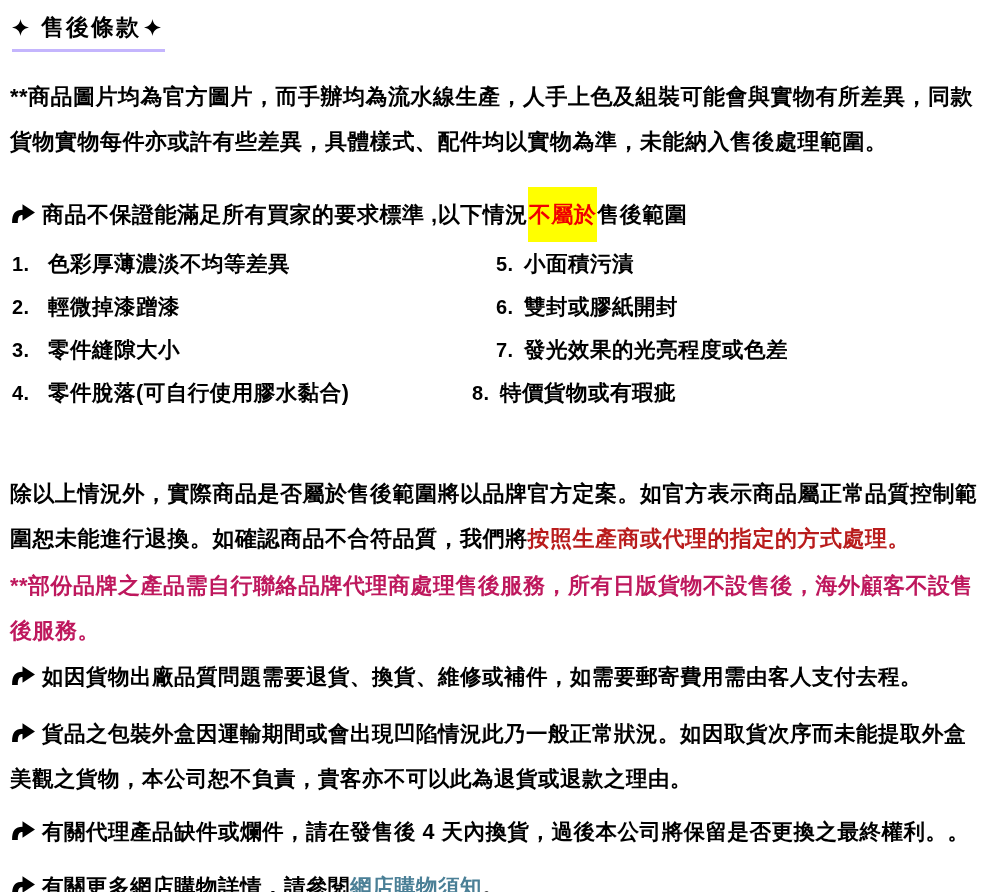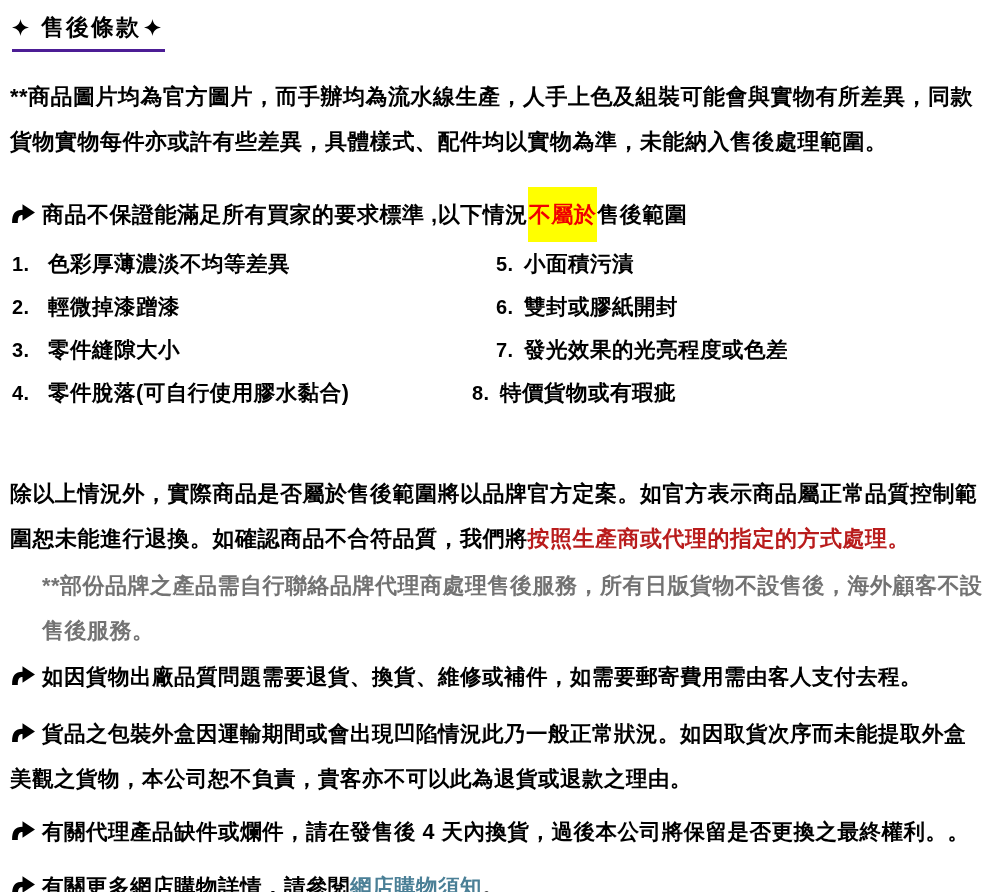--- a/index.html
+++ b/index.html
@@ -11,39 +11,39 @@
     color: #000000;
     padding: 8px 16px 0 10px;
     overflow: hidden;
   }
 
   
   .title-wrap { margin: 4px 0 22px 2px; }
   .title {
     display: inline-flex;
     align-items: center;
-    border-bottom: 3px solid #4c1d95;
+    border-bottom: 3px solid #c4b5fd;
     padding: 0 4px 6px 0;
     font-size: 23px;
     letter-spacing: 2px;
   }
   .star-icon { width: 17px; height: 17px; flex: 0 0 auto; }
   .star-icon.first { margin-right: 12px; }
   .star-icon.last  { margin-left: 3px; }
 
   
   .para {
     font-size: 22px;
     line-height: 45px;
     letter-spacing: 0.5px;
   }
   .intro    { margin-bottom: 28px; }
   .notline  { margin-bottom: 12px; }
   .policy   { margin-top: 48px; margin-bottom: 2px; }
-  .rednotice{ color: #737373; margin-bottom: 2px; margin-left: 32px; }
+  .rednotice{ color: #be185d; margin-bottom: 2px; }
   .policy-tail { color: #b91c1c; }
 
   
   .arrow-icon {
     width: 25px; height: 19px;
     display: inline-block;
     vertical-align: -1px;
     margin-right: 7px;
     flex: 0 0 auto;
   }

